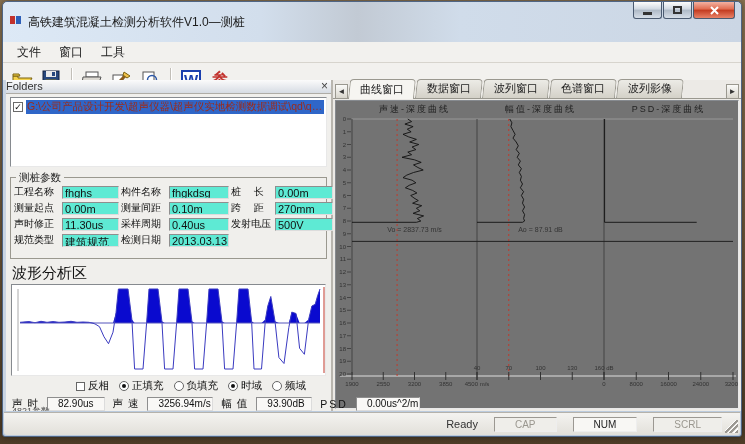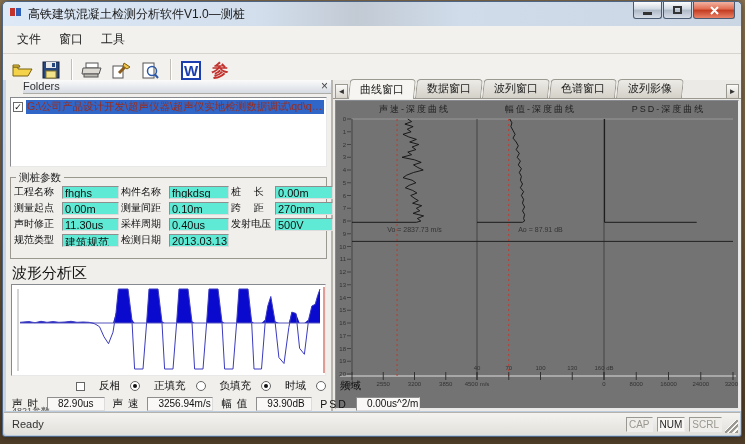--- a/index.html
+++ b/index.html
@@ -5,52 +5,52 @@
   * { box-sizing: border-box; margin: 0; padding: 0; }
   html,body { width:745px; height:444px; overflow:hidden;
     font-family:"Liberation Sans", sans-serif; }
   body { background: linear-gradient(180deg,#8a7352 0%,#6d5639 55%,#4e3d28 100%); position:relative; }
 
   
   .window { position:absolute; left:2px; top:1px; width:740px; height:436px;
     border:1px solid #4f6584; border-radius:5px 5px 3px 3px;
     background:linear-gradient(180deg,#d9e6f4,#b9c9dc);
     box-shadow:0 0 6px rgba(0,0,0,.45); }
-  .titlebar { height:24px; display:flex; align-items:center; padding:0 6px; gap:5px;
+  .titlebar { height:40px; display:flex; align-items:center; padding:0 6px; gap:5px;
     background:linear-gradient(90deg,#dde9f6 0%,#d2deec 35%,#c2cad4 48%,#d0dcea 62%,#cbd6e4 100%);
     border-radius:5px 5px 0 0; position:relative; }
   .titlebar .title { font-size:12px; color:#1c1c1c; white-space:nowrap; }
   .win-controls { position:absolute; right:6px; top:0; display:flex; }
   .win-btn { width:29px; height:17px; border:1px solid #4a5a70; border-top:none;
     background:linear-gradient(180deg,#fdfdfd,#cfd8e2 45%,#aeb9c6 50%,#d6dee8);
     border-radius:0 0 3px 3px; display:flex; align-items:center; justify-content:center; margin-left:1px; }
   .win-btn.close { width:42px; background:linear-gradient(180deg,#f3b2a2,#e06a4e 45%,#c23a1f 50%,#e98267); }
   .glyph-min { width:9px; height:3px; background:#333; margin-top:6px; }
   .glyph-max { width:9px; height:8px; border:2px solid #333; }
 
-  .menubar { height:28px; background:#f2f1ee; border-bottom:1px solid #d7d4cd;
+  .menubar { height:21px; background:#f2f1ee; border-bottom:1px solid #d7d4cd;
     display:flex; align-items:center; padding-left:6px; gap:2px; }
   .menu-item { font-size:12px; color:#222; padding:2px 8px; }
 
   .toolbar { height:33px; background:#f2f1ee; border-bottom:1px solid #c9c6bf;
     display:flex; align-items:center; padding-left:6px; gap:3px; }
   .tbtn { width:26px; height:26px; display:flex; align-items:center; justify-content:center; }
   .tsep { width:1px; height:22px; background:#c2bfb8; margin:0 4px; box-shadow:1px 0 0 #fff; }
   .tglyph-w { font-size:15px; font-weight:bold; color:#1b3fae; border:2px solid #1b3fae;
     width:20px; height:19px; text-align:center; line-height:15px; background:#fff; }
   .tglyph-can { font-size:17px; font-weight:bold; color:#c2312c; }
 
   .content { position:absolute; top:78px; left:0; right:0; bottom:25px; display:flex; background:#eceae6; }
 
   
   .left-panel { width:330px; border-right:2px solid #b9b6af; background:#f0efec;
     display:flex; flex-direction:column; position:relative; border-left:3px solid #c9d4e2; }
   .folders-header { height:17px; background:linear-gradient(180deg,#fbfbfb,#d6dbe3);
     border-bottom:1px solid #aeaca6; display:flex; align-items:center; font-size:11px;
-    color:#333; padding:0 0; justify-content:space-between;margin-left:17px; }
+    color:#333; padding:0 0; justify-content:space-between; }
   .folders-close { font-size:12px; color:#444; padding:0 3px; line-height:11px; }
   .file-list { height:88px; margin:3px 4px 2px; background:#fff;
     border:1px solid; border-color:#868a8f #e8e8e8 #e8e8e8 #868a8f; overflow:hidden; padding:2px; }
   .file-item { display:flex; align-items:center; gap:3px; }
   .cbox { width:10px; height:10px; border:1px solid #6a6a6a; background:#fff; font-size:9px;
     line-height:9px; text-align:center; color:#111; flex:none; }
   .file-path { background:#2f66c8; color:#9c2c1a; font-size:10.5px; white-space:nowrap;
     overflow:hidden; text-overflow:ellipsis; flex:1; padding:0 1px; }
 
   .params { border:1px solid #9a988f; margin:8px 4px 2px; padding:7px 3px 11px; position:relative; background:#f0efec; }
@@ -60,21 +60,21 @@
     column-gap:2px; row-gap:2px; align-items:center; }
   .p-label { font-size:10px; color:#111; white-space:nowrap; }
   .p-input { height:13px; font-size:11px; color:#111; background:#5eead4; padding:0 2px;
     border:1px solid; border-color:#8e8e8e #dcdcdc #dcdcdc #8e8e8e; white-space:nowrap; overflow:hidden; }
 
   .wave-title { font-size:15px; color:#111; padding:3px 0 1px 6px; }
   .wave-box { margin:0 5px; height:92px; background:#fff;
     border:1px solid; border-color:#868a8f #e8e8e8 #e8e8e8 #868a8f; }
   .controls-row { display:flex; align-items:center; font-size:10.5px; color:#111;
     padding:3px 2px 1px 70px; gap:10px; white-space:nowrap; }
-  .ctl { display:flex; align-items:center; gap:14px; }
+  .ctl { display:flex; align-items:center; gap:3px; }
   .cb { width:9px; height:9px; border:1px solid #666; background:#fff; flex:none; }
   .rb { width:10px; height:10px; border:1px solid #666; border-radius:50%; background:#fff;
     flex:none; position:relative; }
   .rb.checked::after { content:""; position:absolute; left:2px; top:2px; width:4px; height:4px;
     border-radius:50%; background:#111; }
   .readout-row { display:flex; align-items:center; font-size:10.5px; color:#111;
     padding:3px 2px 0 6px; gap:8px; white-space:nowrap; }
   .r-label { letter-spacing:1px; }
   .r-input { height:14px; background:#f9f8f6; border:1px solid; font-size:10px; padding:0 10px;
     border-color:#8e8e8e #dcdcdc #dcdcdc #8e8e8e; }
@@ -95,23 +95,23 @@
   .tab.active { background:#f6f5f1; position:relative; top:1px; padding-top:2px; }
   .tab-spacer { flex:1; }
   .chart-area { flex:1; margin:1px 2px 2px 2px; background:#737373;
     border:1px solid; border-color:#868a8f #e8e8e8 #e8e8e8 #868a8f; overflow:hidden; }
 
   
   .statusbar { position:absolute; left:1px; right:1px; bottom:1px; height:23px;
     background:linear-gradient(180deg,#f4f3f0,#e2e0da); border-top:1px solid #b5b2ab;
     border-radius:0 0 3px 3px; display:flex; align-items:center; font-size:11px; color:#333;
     padding:0 18px 0 8px; }
-  .status-left { flex:1; }
+  .status-left { flex:1;text-align:right; }
   .ind { border:1px solid; border-color:#9b9892 #eee #eee #9b9892; font-size:10px;
-    padding:1px 2px; margin-left:4px; color:#9a978f; background:#efeeea; }
+    padding:1px 20px; margin-left:16px; color:#9a978f; background:#efeeea; }
   .ind.active { color:#222; background:#f8f7f4; }
   .grip { position:absolute; right:2px; bottom:2px; width:13px; height:13px;
     background:linear-gradient(135deg,transparent 40%,#fff 40%,#fff 45%,#9b9892 45%,#9b9892 55%,transparent 55%,transparent 60%,#fff 60%,#fff 65%,#9b9892 65%,#9b9892 75%,transparent 75%,transparent 80%,#fff 80%,#fff 85%,#9b9892 85%); }
 </style>
 </head>
 <body>
 
 <div class="window">
 
   <div class="titlebar">

